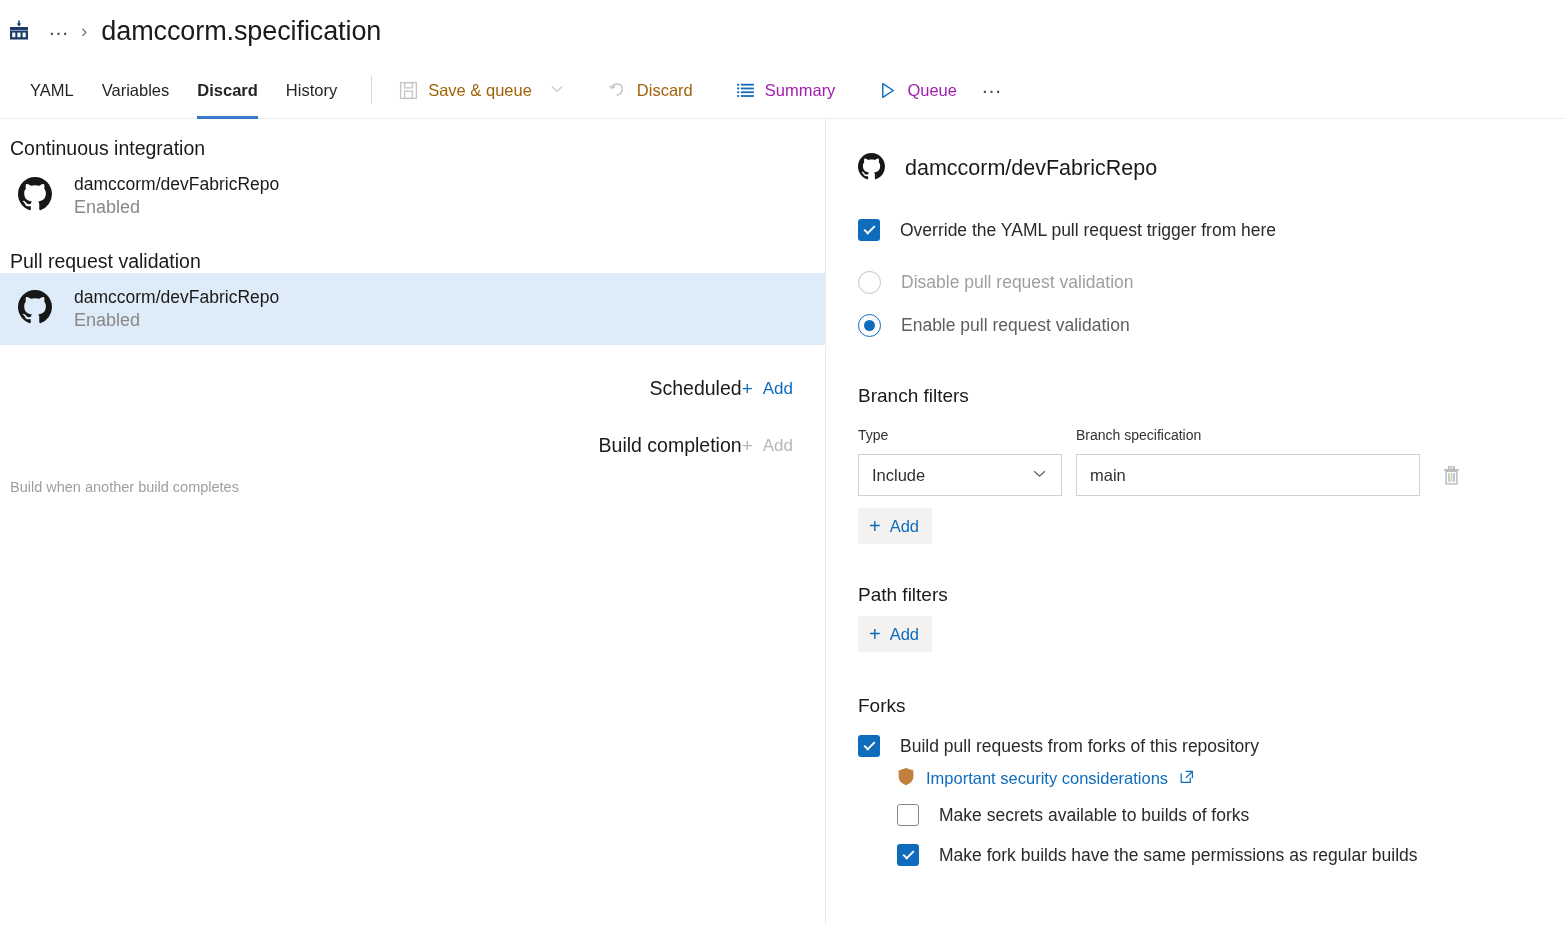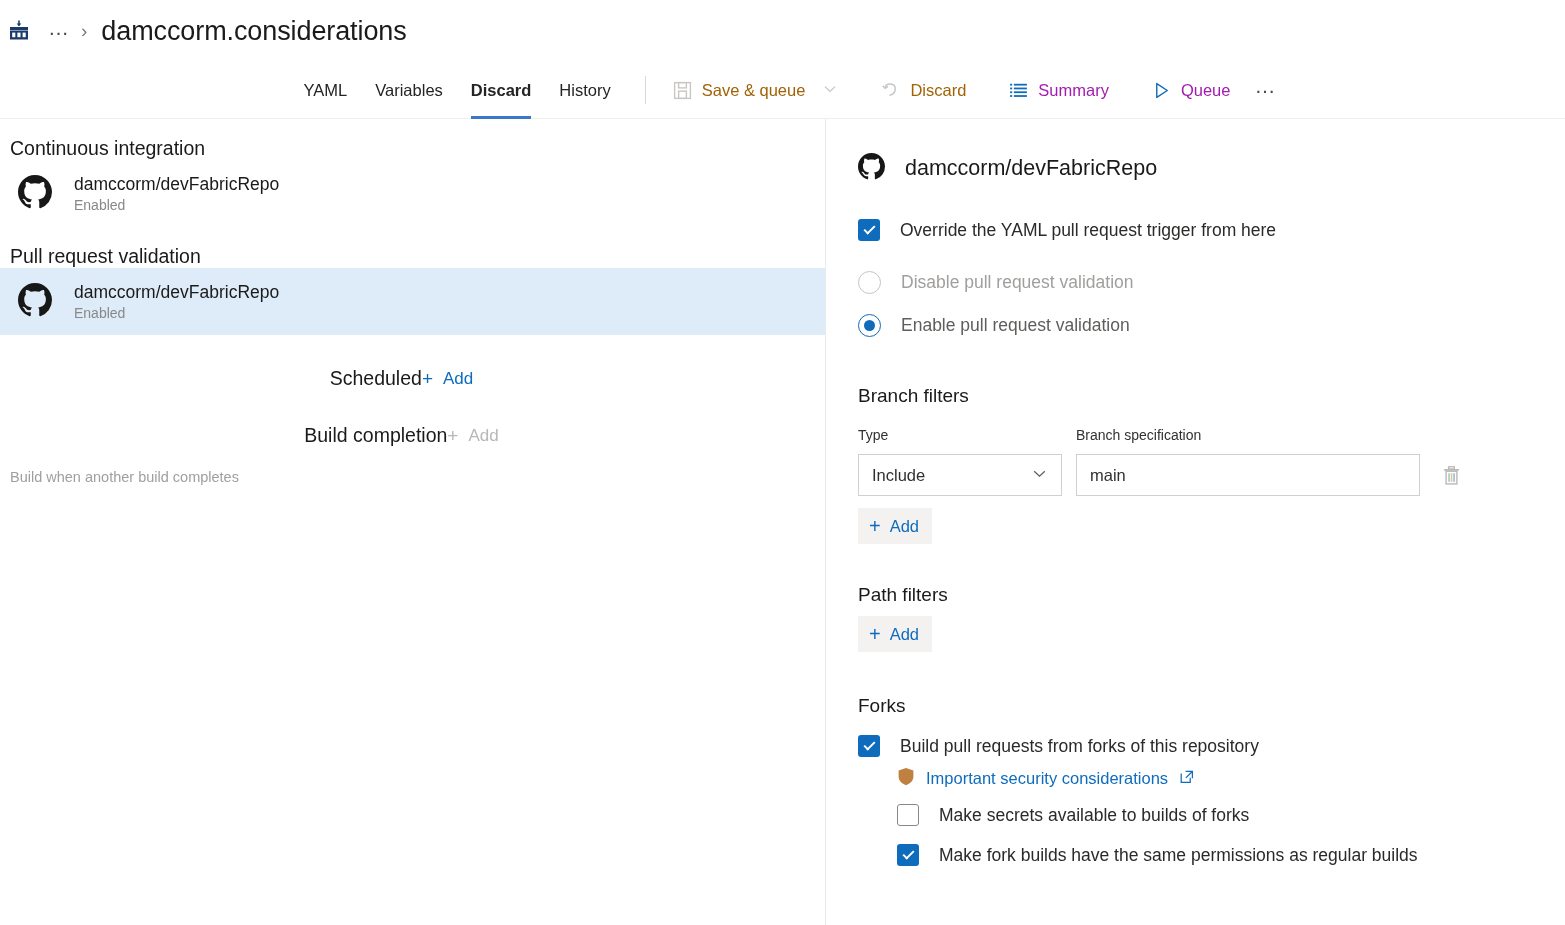--- a/index.html
+++ b/index.html
@@ -46,21 +46,20 @@
   }
 
   
   .toolbar {
     height: 57px;
     display: flex;
     align-items: center;
     padding-left: 16px;
     border-bottom: 1px solid #f0eff0;
     position: relative;
-    justify-content: center;
   }
   .tab {
     font-size: 16.5px;
     color: #252423;
     padding: 0 14px;
     height: 57px;
     display: flex;
     align-items: center;
     position: relative;
     cursor: pointer;
@@ -126,21 +125,21 @@
   
   .section-head {
     font-size: 19.5px;
     font-weight: 400;
     color: #1b1a19;
     padding: 18px 0 0 10px;
   }
   .section-head-row {
     display: flex;
     align-items: center;
-    justify-content: center;
+    justify-content: flex-end;
     padding-right: 32px;
   }
   .add-link {
     display: flex;
     align-items: center;
     gap: 10px;
     font-size: 17px;
     color: #0f6cbd;
     cursor: pointer;
   }
@@ -150,21 +149,21 @@
   .trigger-row {
     display: flex;
     align-items: center;
     gap: 22px;
     padding: 14px 10px 14px 18px;
     cursor: pointer;
   }
   .trigger-row.selected { background: #deecf9; }
   .trigger-texts { display: flex; flex-direction: column; gap: 2px; }
   .trigger-title { font-size: 17.5px; color: #1b1a19; }
-  .trigger-sub { font-size: 14px; color: #8a8886; }
+  .trigger-sub { font-size: 18px; color: #8a8886; }
 
   .empty-note {
     font-size: 14.5px;
     color: #a19f9d;
     padding: 22px 0 0 10px;
   }
 
   
   .rp-header {
     display: flex;
@@ -292,21 +291,21 @@
       <path d="M9.6 4.6 L12 7.2 L14.4 4.6" fill="#1b3c6b"></path>
       <rect x="3" y="8" width="18" height="3" fill="#1b3c6b"></rect>
       <rect x="3" y="11.5" width="18" height="9" fill="#1b3c6b"></rect>
       <rect x="5.2" y="13.6" width="3.1" height="4.6" fill="#ffffff"></rect>
       <rect x="10.4" y="13.6" width="3.1" height="4.6" fill="#ffffff"></rect>
       <rect x="15.6" y="13.6" width="3.1" height="4.6" fill="#ffffff"></rect>
     </svg>
   </span>
   <span class="bc-ellipsis">…</span>
   <span class="bc-chevron">›</span>
-  <span class="bc-title">damccorm.considerations</span>
+  <span class="bc-title">damccorm.specification</span>
 </div>
 
 <div class="toolbar">
   <div class="tab">YAML</div>
   <div class="tab">Variables</div>
   <div class="tab active">Discard</div>
   <div class="tab">History</div>
 
   <div class="tb-divider"></div>
 

